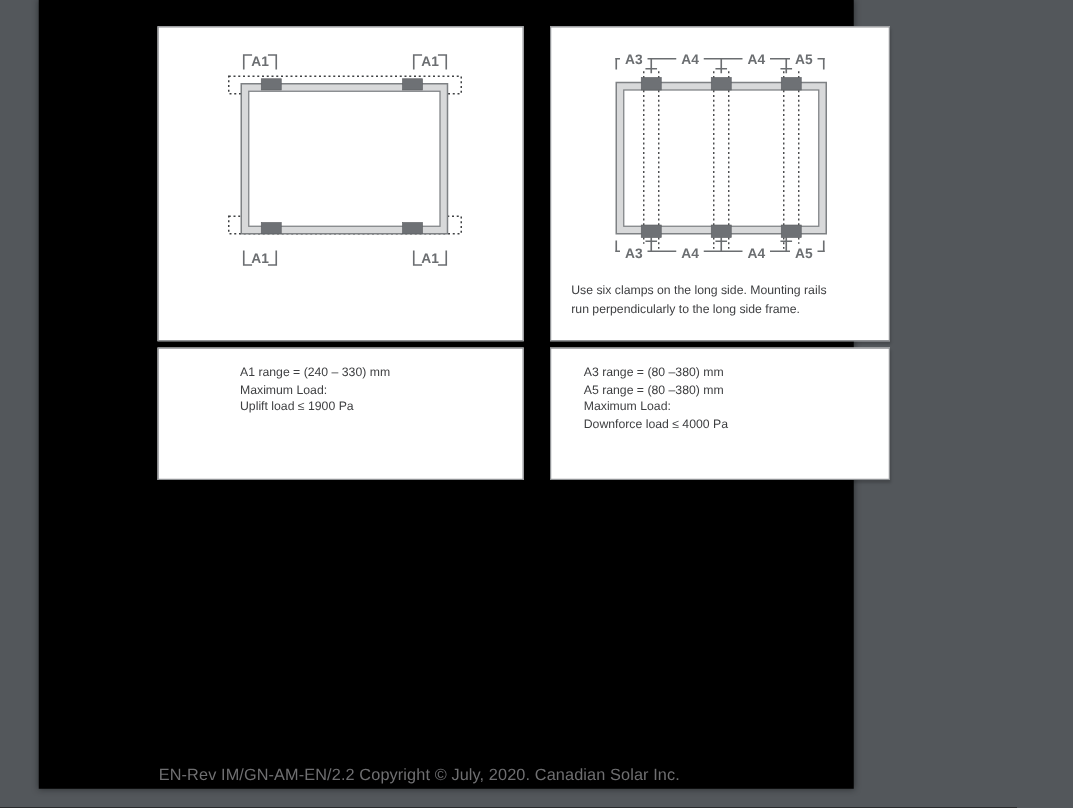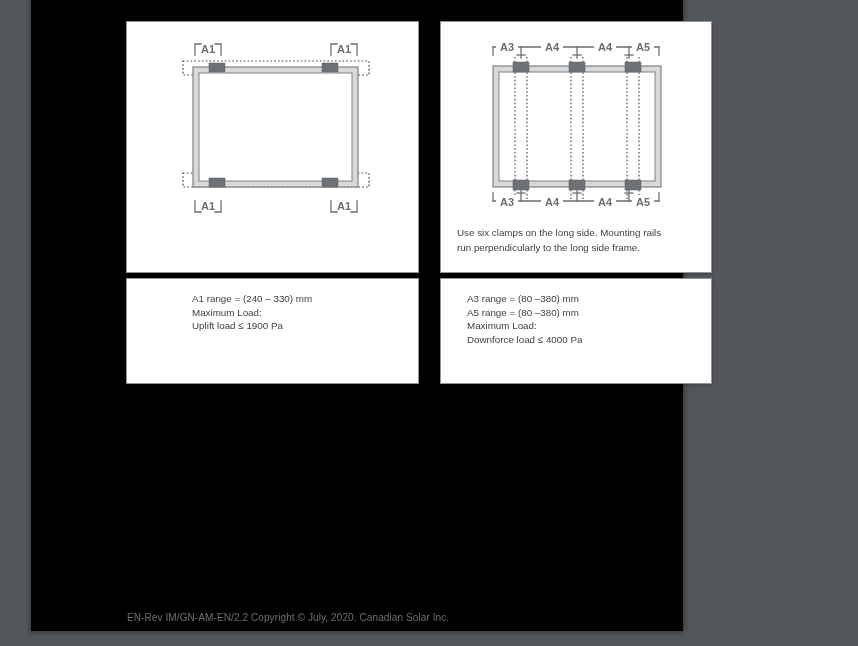--- a/index.html
+++ b/index.html
@@ -32,21 +32,21 @@
     position:absolute;top:203px;
     font-size:9.8px;line-height:15px;color:#3d3e40;
   }
   #fig1 .caption{left:37px;}
   #fig2 .caption{left:16px;}
   .spec-content{padding-top:13px;font-size:9.8px;line-height:13.5px;color:#3d3e40;}
   #spec1 .spec-content{padding-left:37px;}
   #spec2 .spec-content{padding-left:26px;}
   .footer{
     position:absolute;left:96px;top:612px;
-    font-size:10px;color:#6f6f71;letter-spacing:0.1px;
+    font-size:13px;color:#6f6f71;letter-spacing:0.1px;
   }
   
   .frame-outer{fill:#d8d9da;stroke:#7e8184;stroke-width:1.2;}
   .frame-inner{fill:#ffffff;stroke:#7e8184;stroke-width:1;}
   .rail{fill:none;stroke:#3f4143;stroke-width:1.2;stroke-dasharray:1.6 2.2;}
   .railline{fill:none;stroke:#3f4143;stroke-width:1.1;stroke-dasharray:1.6 2.2;}
   .clamp{fill:#6e7175;stroke:#5c5f62;stroke-width:0.5;}
   .dim{fill:none;stroke:#6b6e71;stroke-width:1.3;stroke-linecap:square;}
   .dimlabel{font-family:"Liberation Sans",sans-serif;font-size:11px;font-weight:bold;fill:#6b6e71;}
   .labelbg{fill:#ffffff;}

